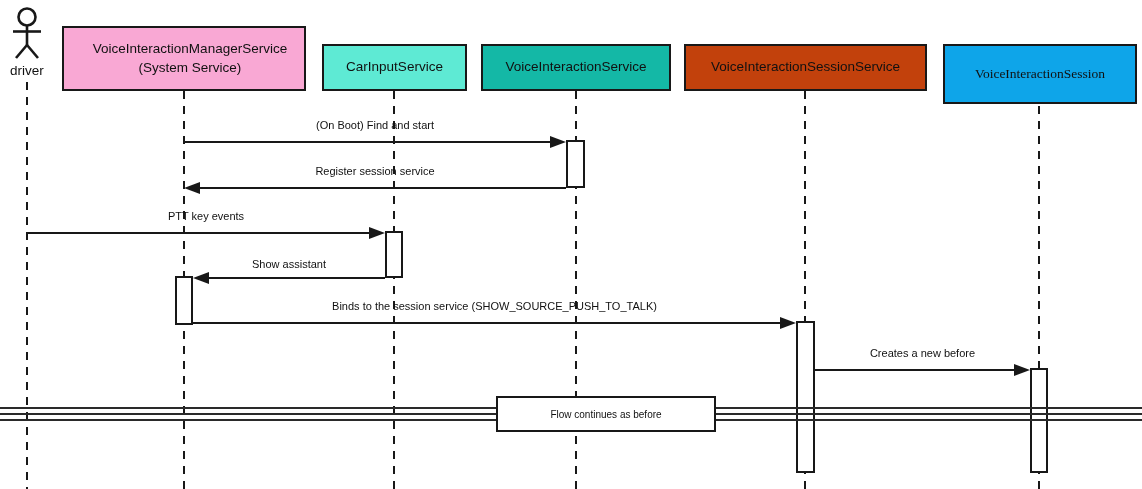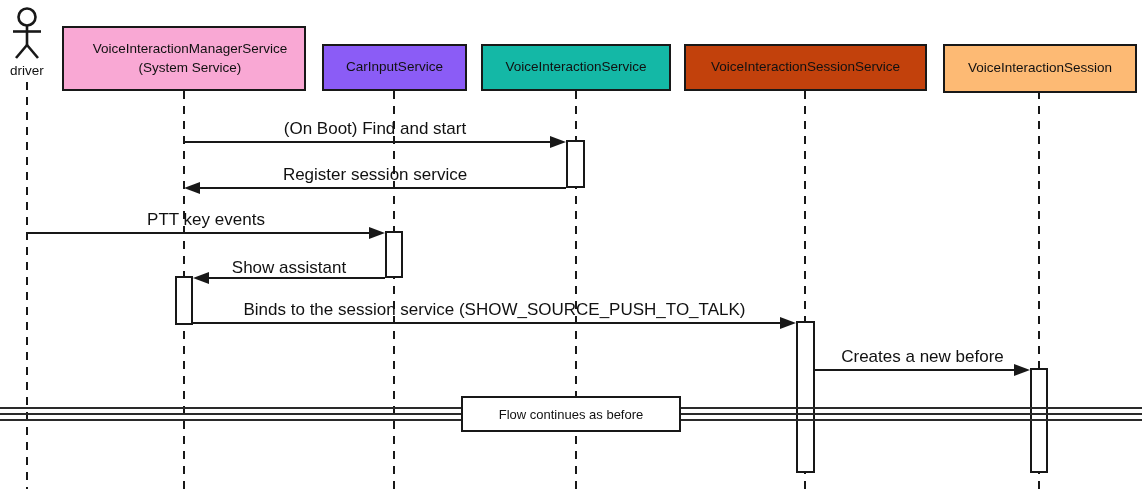--- a/index.html
+++ b/index.html
@@ -15,28 +15,28 @@
     position:absolute;box-sizing:border-box;border:2px solid #181818;z-index:2;
     display:flex;align-items:center;justify-content:center;text-align:center;
     font-size:13.5px;line-height:1.35;white-space:pre-line;
   }
   .activation{
     position:absolute;box-sizing:border-box;border:2px solid #181818;background:#fff;z-index:2;
   }
   .divline{position:absolute;left:0;width:1142px;height:2px;background:#2a2a2a;z-index:3;}
   .divbox{
     position:absolute;box-sizing:border-box;border:2px solid #181818;background:#fff;z-index:4;
-    display:flex;align-items:center;justify-content:center;font-size:13px;
+    display:flex;align-items:center;justify-content:center;font-size:10px;margin-left:35px;
   }
   .msg-line{position:absolute;height:2px;background:#181818;z-index:5;}
   .arrow{position:absolute;width:0;height:0;z-index:5;}
   .arrow.right{border-top:6px solid transparent;border-bottom:6px solid transparent;border-left:16px solid #181818;}
   .arrow.left{border-top:6px solid transparent;border-bottom:6px solid transparent;border-right:16px solid #181818;}
   .msg-label{
-    position:absolute;height:18px;z-index:6;text-align:center;font-size:17px;
+    position:absolute;height:18px;z-index:6;text-align:center;font-size:11px;
     white-space:nowrap;overflow:visible;
   }
   .actor-label{position:absolute;z-index:2;text-align:center;font-size:13.5px;}
   .actor-figure{position:absolute;z-index:2;}
 </style>
 </head>
 <body>
 
 <div class="canvas">
 
@@ -51,24 +51,24 @@
     <circle cx="19" cy="13" r="8.5" fill="none" stroke="#181818" stroke-width="2.6"></circle>
     <line x1="19" y1="21.5" x2="19" y2="41" stroke="#181818" stroke-width="2.6"></line>
     <line x1="5" y1="27.5" x2="33" y2="27.5" stroke="#181818" stroke-width="2.6"></line>
     <line x1="19" y1="41" x2="8" y2="54" stroke="#181818" stroke-width="2.6"></line>
     <line x1="19" y1="41" x2="30" y2="54" stroke="#181818" stroke-width="2.6"></line>
   </svg>
   <div class="actor-label" style="left:0px;top:63px;width:54px">driver</div>
 
   <div class="pbox" style="left: 62px; top: 26px; width: 244px; height: 65px; background-color: #f9a8d4; padding-left: 12px;">VoiceInteractionManagerService
 (System Service)</div>
-  <div class="pbox" style="left: 322px; top: 44px; width: 145px; height: 47px; background-color: #8b5cf6;">CarInputService</div>
+  <div class="pbox" style="left: 322px; top: 44px; width: 145px; height: 47px; background-color: #5eead4;">CarInputService</div>
   <div class="pbox" style="left: 481px; top: 44px; width: 190px; height: 47px; background-color: #14b8a6;">VoiceInteractionService</div>
   <div class="pbox" style="left: 684px; top: 44px; width: 243px; height: 47px; background-color: #c2410c;">VoiceInteractionSessionService</div>
-  <div class="pbox" style="left: 943px; top: 44px; width: 194px; height: 49px; background-color: #fdba74;">VoiceInteractionSession</div>
+  <div class="pbox" style="left: 943px; top: 44px; width: 194px; height: 60px; background-color: #0ea5e9; font-family: Liberation Serif, serif;">VoiceInteractionSession</div>
 
   <div class="activation" style="left:566px;top:140px;width:19px;height:48px"></div>
   <div class="activation" style="left:385px;top:231px;width:18px;height:47px"></div>
   <div class="activation" style="left:175px;top:276px;width:18px;height:49px"></div>
   <div class="activation" style="left:796px;top:321px;width:19px;height:152px"></div>
   <div class="activation" style="left:1030px;top:368px;width:18px;height:105px"></div>
 
   <div class="divline" style="top:407px"></div>
   <div class="divline" style="top:413px"></div>
   <div class="divline" style="top:419px"></div>

